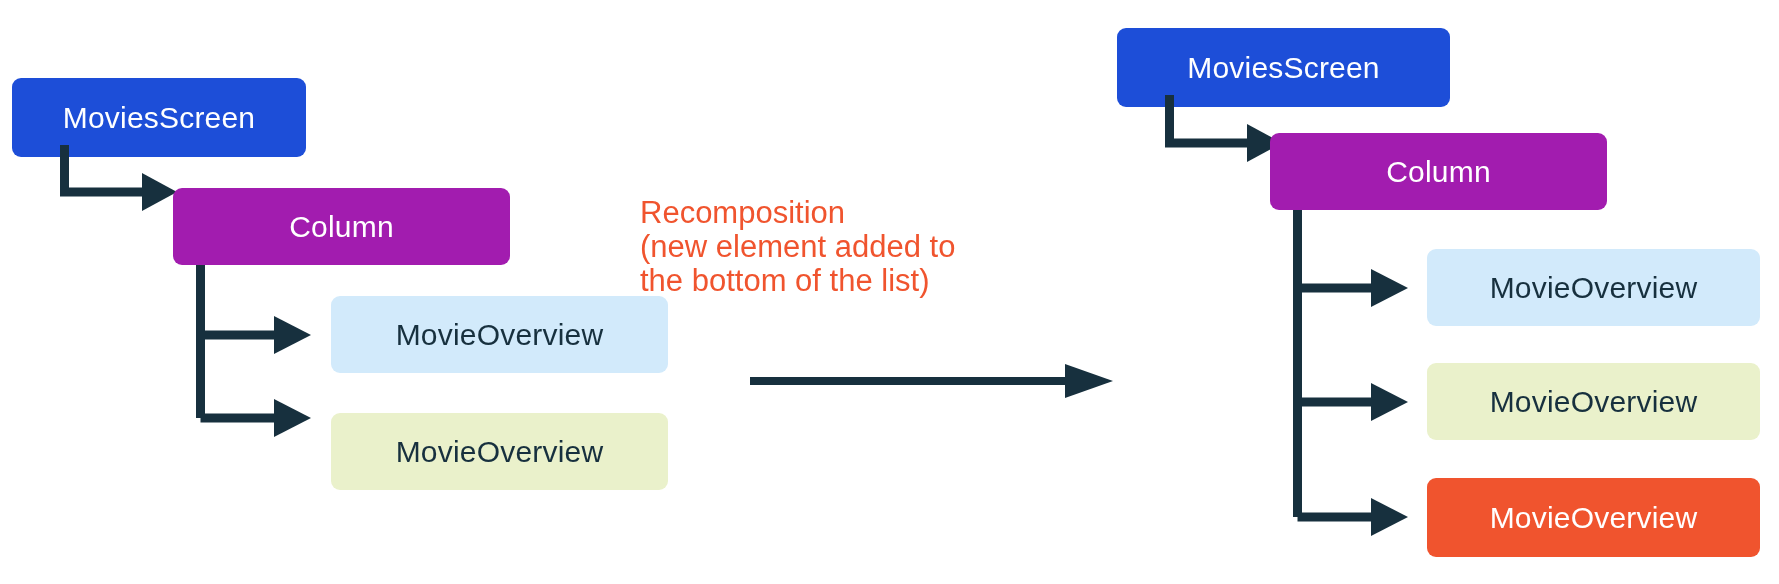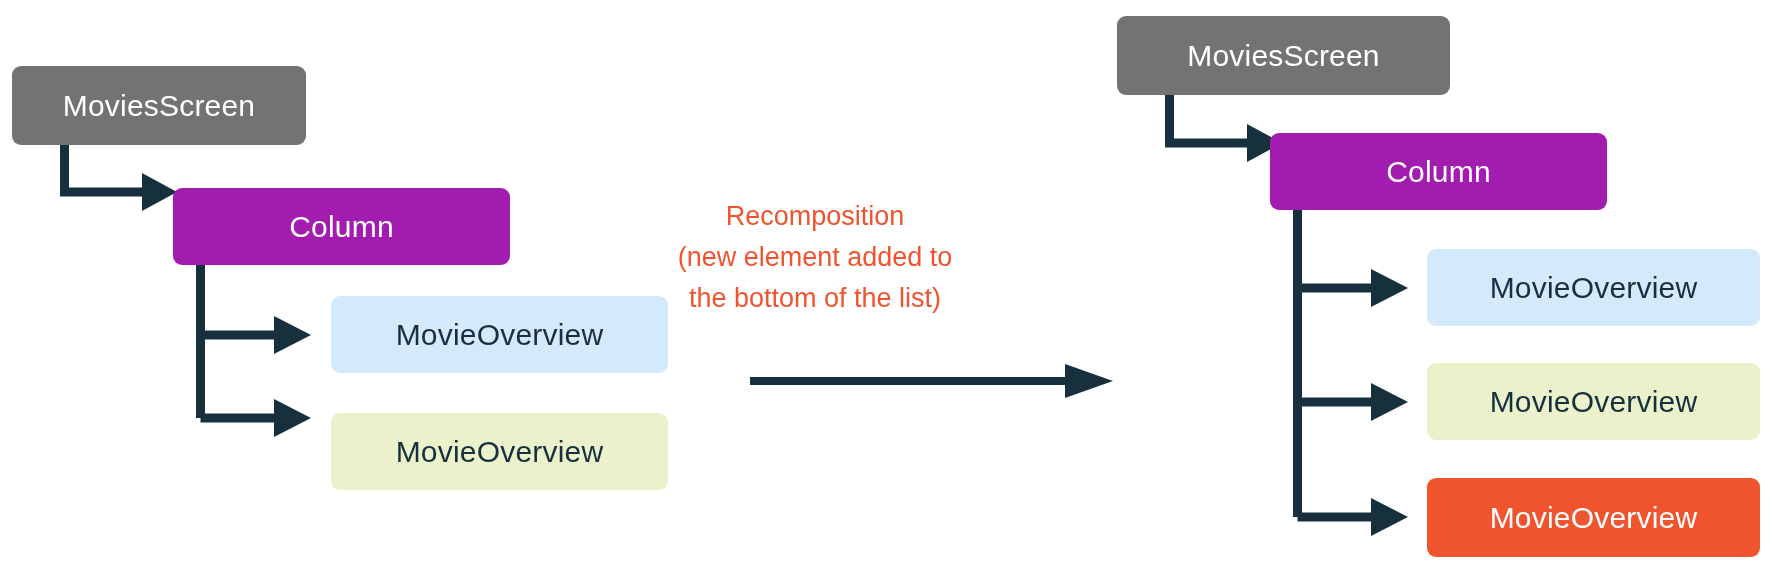--- a/index.html
+++ b/index.html
@@ -22,37 +22,37 @@
     box-sizing: border-box;
     display: flex;
     align-items: center;
     justify-content: center;
     border-radius: 9px;
     font-family: "Liberation Sans", sans-serif;
     font-size: 30px;
     letter-spacing: 0.2px;
     white-space: nowrap;
   }
-  .node-green   { background: #737373; color: #ffffff; }
+  .node-green   { background: #1d4ed8; color: #ffffff; margin-top: 12px; }
   .node-blue    { background: #a21caf; color: #ffffff; }
   .node-lblue   { background: #D2EAFB; color: #17303E; }
   .node-lgreen  { background: #EAF1CB; color: #17303E; }
   .node-orange  { background: #F0542E; color: #ffffff; }
 
   .connector { position: absolute; overflow: visible; }
   .conn-path { fill: none; stroke: #17303E; stroke-width: 9; }
   .conn-head { fill: #17303E; }
 
   .caption {
     position: absolute;
     color: #F0542E;
     font-family: "Liberation Sans", sans-serif;
-    font-size: 27px;
-    line-height: 41px;
-    text-align: center;
+    font-size: 31px;
+    line-height: 34px;
+    text-align: left;
     white-space: pre-line;
   }
   .big-arrow { position: absolute; overflow: visible; }
   .big-arrow-shaft { stroke: #17303E; stroke-width: 8; fill: none; }
   .big-arrow-head { fill: #17303E; }
 </style>
 </head>
 <body>
 
 <div id="canvas">

